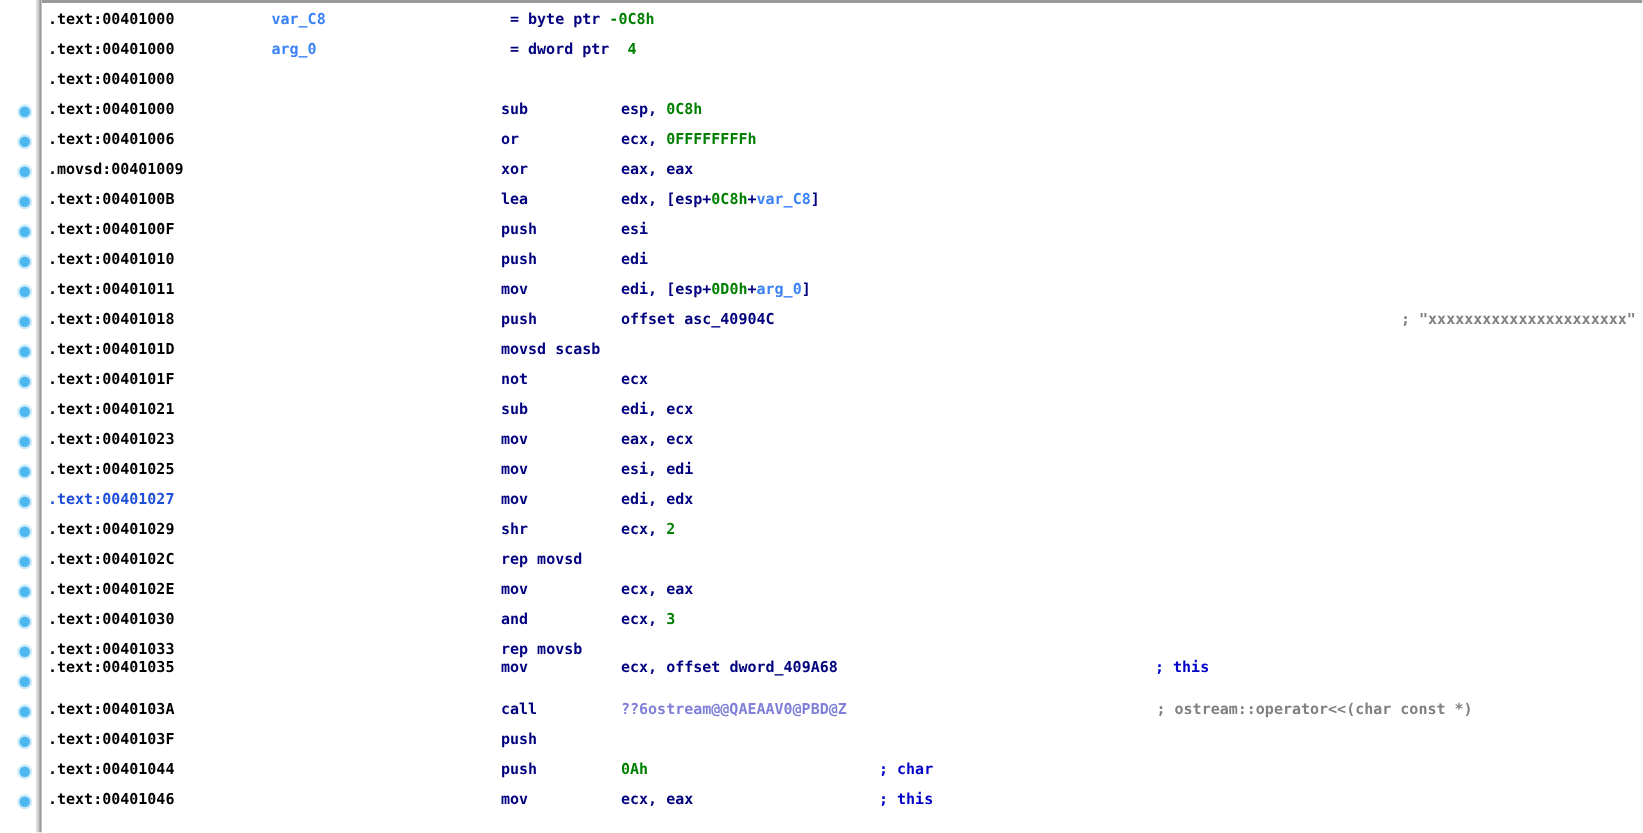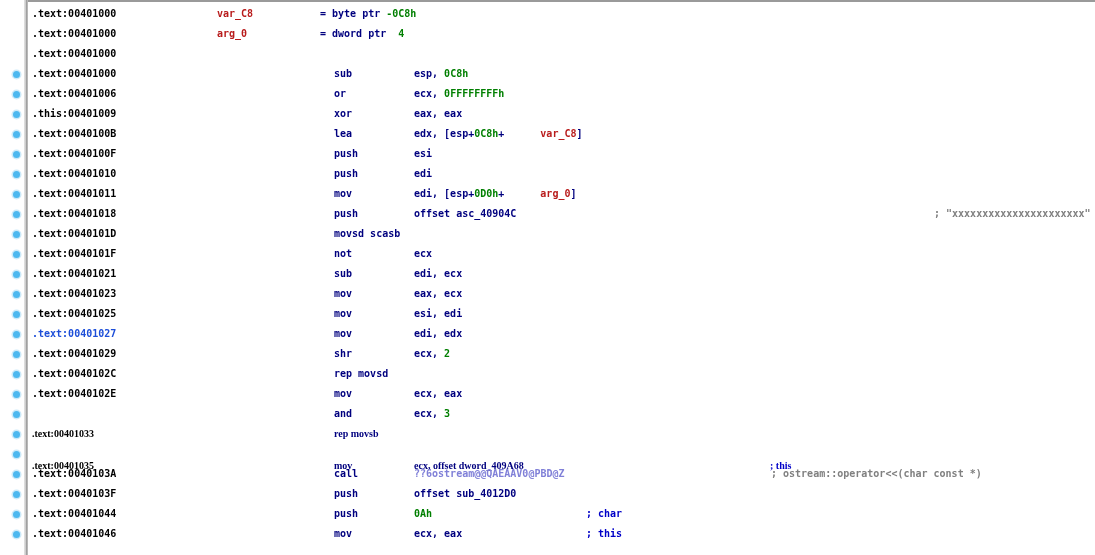--- a/index.html
+++ b/index.html
@@ -93,21 +93,21 @@
     left: 4px;
     top: 0;
   }
   .col-name {
     position: absolute;
     left: 153px;
     top: 0;
   }
   .col-eq {
     position: absolute;
-    left: 292px;
+    left: 312px;
     top: 0;
   }
   .col-mnem {
     position: absolute;
     left: 306px;
     top: 0;
   }
   .col-ops {
     position: absolute;
     left: 386px;
@@ -117,21 +117,21 @@
     position: absolute;
     top: 0;
   }
 
   
   .c-addr     { color: #000000; }
   .c-addr-hl  { color: #1d4ed8; }
   .c-mnem     { color: #00007f; }
   .c-reg      { color: #00007f; }
   .c-num      { color: #007f00; }
-  .c-locvar   { color: #b91c1c; margin-left: 36px; }
+  .c-locvar   { color: #3b82f6; }
   .c-dataname { color: #00007f; }
   .c-funcname { color: #8080d8; }
   .c-cmt      { color: #808080; }
   .c-rptcmt   { color: #0000c8; }
 </style>
 </head>
 <body>
 
 <div id="disasm-view">
 
@@ -165,37 +165,37 @@
       <div class="gutter-dot" style="top: 531px;"></div>
     </div>
   <div id="gutter-divider"></div>
 
   <div id="code">
       <div class="line" style="top: 4px;"><span class="col-addr c-addr">.text:00401000</span><span class="col-name c-locvar">var_C8</span><span class="col-eq"><span class="c-mnem">= byte ptr </span><span class="c-num">-0C8h</span></span></div>
       <div class="line" style="top: 24px;"><span class="col-addr c-addr">.text:00401000</span><span class="col-name c-locvar">arg_0</span><span class="col-eq"><span class="c-mnem">= dword ptr  </span><span class="c-num">4</span></span></div>
       <div class="line" style="top: 44px;"><span class="col-addr c-addr">.text:00401000</span></div>
       <div class="line" style="top: 64px;"><span class="col-addr c-addr">.text:00401000</span><span class="col-mnem c-mnem">sub</span><span class="col-ops"><span class="c-reg">esp, </span><span class="c-num">0C8h</span></span></div>
       <div class="line" style="top: 84px;"><span class="col-addr c-addr">.text:00401006</span><span class="col-mnem c-mnem">or</span><span class="col-ops"><span class="c-reg">ecx, </span><span class="c-num">0FFFFFFFFh</span></span></div>
-      <div class="line" style="top: 104px;"><span class="col-addr c-addr">.this:00401009</span><span class="col-mnem c-mnem">xor</span><span class="col-ops"><span class="c-reg">eax, eax</span></span></div>
+      <div class="line" style="top: 104px;"><span class="col-addr c-addr">.movsd:00401009</span><span class="col-mnem c-mnem">xor</span><span class="col-ops"><span class="c-reg">eax, eax</span></span></div>
       <div class="line" style="top: 124px;"><span class="col-addr c-addr">.text:0040100B</span><span class="col-mnem c-mnem">lea</span><span class="col-ops"><span class="c-reg">edx, [esp+</span><span class="c-num">0C8h</span><span class="c-reg">+</span><span class="c-locvar">var_C8</span><span class="c-reg">]</span></span></div>
       <div class="line" style="top: 144px;"><span class="col-addr c-addr">.text:0040100F</span><span class="col-mnem c-mnem">push</span><span class="col-ops"><span class="c-reg">esi</span></span></div>
       <div class="line" style="top: 164px;"><span class="col-addr c-addr">.text:00401010</span><span class="col-mnem c-mnem">push</span><span class="col-ops"><span class="c-reg">edi</span></span></div>
       <div class="line" style="top: 184px;"><span class="col-addr c-addr">.text:00401011</span><span class="col-mnem c-mnem">mov</span><span class="col-ops"><span class="c-reg">edi, [esp+</span><span class="c-num">0D0h</span><span class="c-reg">+</span><span class="c-locvar">arg_0</span><span class="c-reg">]</span></span></div>
       <div class="line" style="top: 204px;"><span class="col-addr c-addr">.text:00401018</span><span class="col-mnem c-mnem">push</span><span class="col-ops"><span class="c-dataname">offset asc_40904C</span></span><span class="col-cmt-inline c-cmt" style="left: 906px;">; "xxxxxxxxxxxxxxxxxxxxxx"</span></div>
       <div class="line" style="top: 224px;"><span class="col-addr c-addr">.text:0040101D</span><span class="col-mnem c-mnem">movsd scasb</span></div>
       <div class="line" style="top: 244px;"><span class="col-addr c-addr">.text:0040101F</span><span class="col-mnem c-mnem">not</span><span class="col-ops"><span class="c-reg">ecx</span></span></div>
       <div class="line" style="top: 264px;"><span class="col-addr c-addr">.text:00401021</span><span class="col-mnem c-mnem">sub</span><span class="col-ops"><span class="c-reg">edi, ecx</span></span></div>
       <div class="line" style="top: 284px;"><span class="col-addr c-addr">.text:00401023</span><span class="col-mnem c-mnem">mov</span><span class="col-ops"><span class="c-reg">eax, ecx</span></span></div>
       <div class="line" style="top: 304px; padding-left: 44px;"><span class="col-addr c-addr">.text:00401025</span><span class="col-mnem c-mnem">mov</span><span class="col-ops"><span class="c-reg">esi, edi</span></span></div>
       <div class="line" style="top: 324px;"><span class="col-addr c-addr-hl">.text:00401027</span><span class="col-mnem c-mnem">mov</span><span class="col-ops"><span class="c-reg">edi, edx</span></span></div>
       <div class="line" style="top: 344px;"><span class="col-addr c-addr">.text:00401029</span><span class="col-mnem c-mnem">shr</span><span class="col-ops"><span class="c-reg">ecx, </span><span class="c-num">2</span></span></div>
       <div class="line" style="top: 364px;"><span class="col-addr c-addr">.text:0040102C</span><span class="col-mnem c-mnem">rep movsd</span></div>
       <div class="line" style="top: 384px;"><span class="col-addr c-addr">.text:0040102E</span><span class="col-mnem c-mnem">mov</span><span class="col-ops"><span class="c-reg">ecx, eax</span></span></div>
-      <div class="line" style="top: 404px;"><span class="col-mnem c-mnem">and</span><span class="col-ops"><span class="c-reg">ecx, </span><span class="c-num">3</span></span></div>
-      <div class="line" style="top: 424px; font-family: Liberation Serif, serif;"><span class="col-addr c-addr">.text:00401033</span><span class="col-mnem c-mnem">rep movsb</span></div>
-      <div class="line" style="top: 456px; font-family: Liberation Serif, serif;"><span class="col-addr c-addr">.text:00401035</span><span class="col-mnem c-mnem">mov</span><span class="col-ops"><span class="c-reg">ecx, </span><span class="c-dataname">offset dword_409A68</span></span><span class="col-cmt-inline c-rptcmt" style="left: 742px;">; this</span></div>
+      <div class="line" style="top: 404px;"><span class="col-addr c-addr">.text:00401030</span><span class="col-mnem c-mnem">and</span><span class="col-ops"><span class="c-reg">ecx, </span><span class="c-num">3</span></span></div>
+      <div class="line" style="top: 424px;"><span class="col-addr c-addr">.text:00401033</span><span class="col-mnem c-mnem">rep movsb</span></div>
+      <div class="line" style="top: 436px;"><span class="col-addr c-addr">.text:00401035</span><span class="col-mnem c-mnem">mov</span><span class="col-ops"><span class="c-reg">ecx, </span><span class="c-dataname">offset dword_409A68</span></span><span class="col-cmt-inline c-rptcmt" style="left: 742px;">; this</span></div>
       <div class="line" style="top: 464px;"><span class="col-addr c-addr">.text:0040103A</span><span class="col-mnem c-mnem">call</span><span class="col-ops"><span class="c-funcname">??6ostream@@QAEAAV0@PBD@Z</span></span><span class="col-cmt-inline c-cmt" style="left: 743px;">; ostream::operator&lt;&lt;(char const *)</span></div>
-      <div class="line" style="top: 484px; padding-left: 48px;"><span class="col-addr c-addr">.text:0040103F</span><span class="col-mnem c-mnem">push</span><span class="col-ops"><span class="c-dataname">offset sub_4012D0</span></span></div>
+      <div class="line" style="top: 484px; padding-left: 48px;"><span class="col-addr c-addr">.text:0040103F</span><span class="col-mnem c-mnem">push</span></div>
       <div class="line" style="top: 504px;"><span class="col-addr c-addr">.text:00401044</span><span class="col-mnem c-mnem">push</span><span class="col-ops"><span class="c-num">0Ah</span></span><span class="col-cmt-inline c-rptcmt" style="left: 558px;">; char</span></div>
       <div class="line" style="top: 524px;"><span class="col-addr c-addr">.text:00401046</span><span class="col-mnem c-mnem">mov</span><span class="col-ops"><span class="c-reg">ecx, eax</span></span><span class="col-cmt-inline c-rptcmt" style="left: 558px;">; this</span></div>
     </div>
 
 </div>
 
 </body></html>

